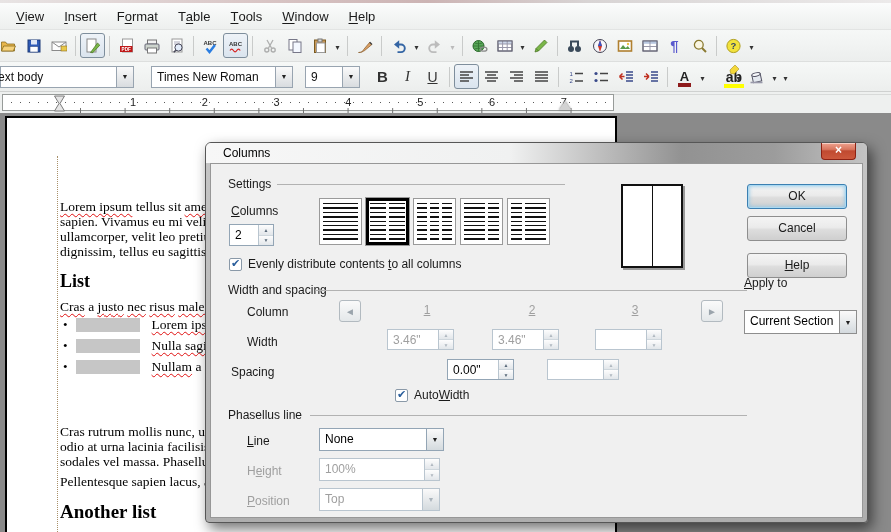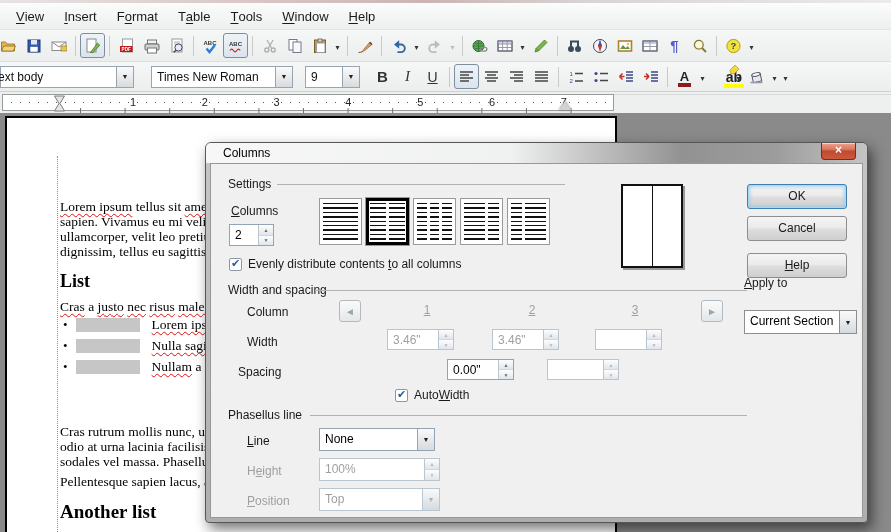--- a/index.html
+++ b/index.html
@@ -566,21 +566,21 @@
           </span>
       </span>
       <span class="field dis" style="left:384px; top:165px; width:67px;">
         <span class="txt"></span>
         <span class="spincol">
             <div>▲</div>
             <div>▼</div>
           </span>
       </span>
 
-      <span class="dlg-label" style="left:27px; top:201px;">Spacing</span>
+      <span class="dlg-label" style="left:20px; top:201px;">Spacing</span>
       <span class="field" style="left:236px; top:195px; width:67px;">
         <span class="txt">0.00"</span>
         <span class="spincol">
             <div>▲</div>
             <div>▼</div>
           </span>
       </span>
       <span class="field dis" style="left:336px; top:195px; width:72px;">
         <span class="txt"></span>
         <span class="spincol">
@@ -591,21 +591,21 @@
 
       <span class="ckbrow" style="left:184px; top:224px;">
         <span class="ckb"></span>
         <span>Auto<u>W</u>idth</span>
       </span>
 
       <span class="grp-label" style="left:17px; top:244px;">Phasellus line</span>
       <span class="grp-line" style="left:99px; top:251px; width:437px;"></span>
 
       <span class="dlg-label" style="left:36px; top:270px;"><u>L</u>ine</span>
-      <span class="field" style="left:108px; top:264px; width:116px; height:23px;">
+      <span class="field" style="left:108px; top:264px; width:125px; height:23px;">
         <span class="txt">None</span>
         <span class="ddbtn">▼</span>
       </span>
 
       <span class="dlg-label dis" style="left:36px; top:300px;">H<u>e</u>ight</span>
       <span class="field dis" style="left:108px; top:294px; width:121px; height:23px;">
         <span class="txt">100%</span>
         <span class="spincol">
             <div>▲</div>
             <div>▼</div>

